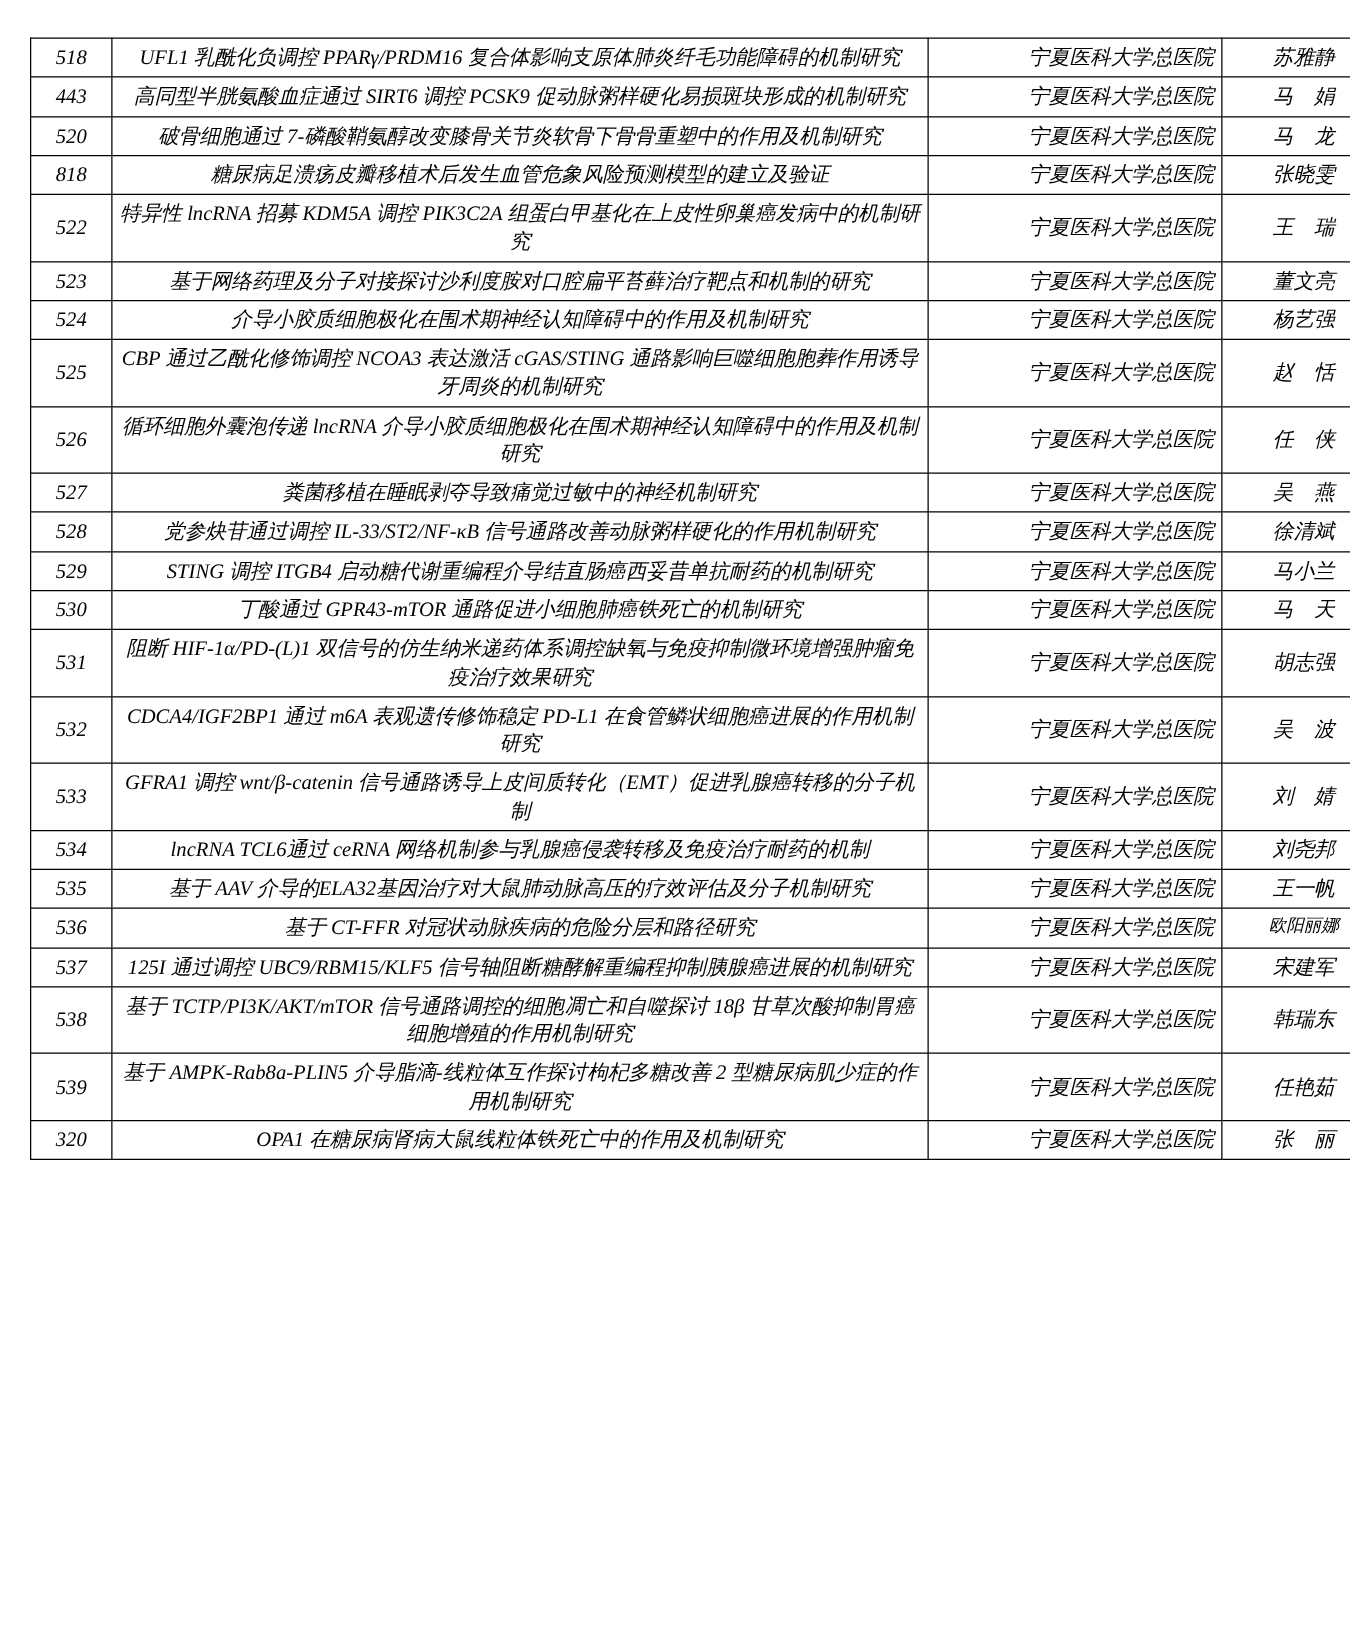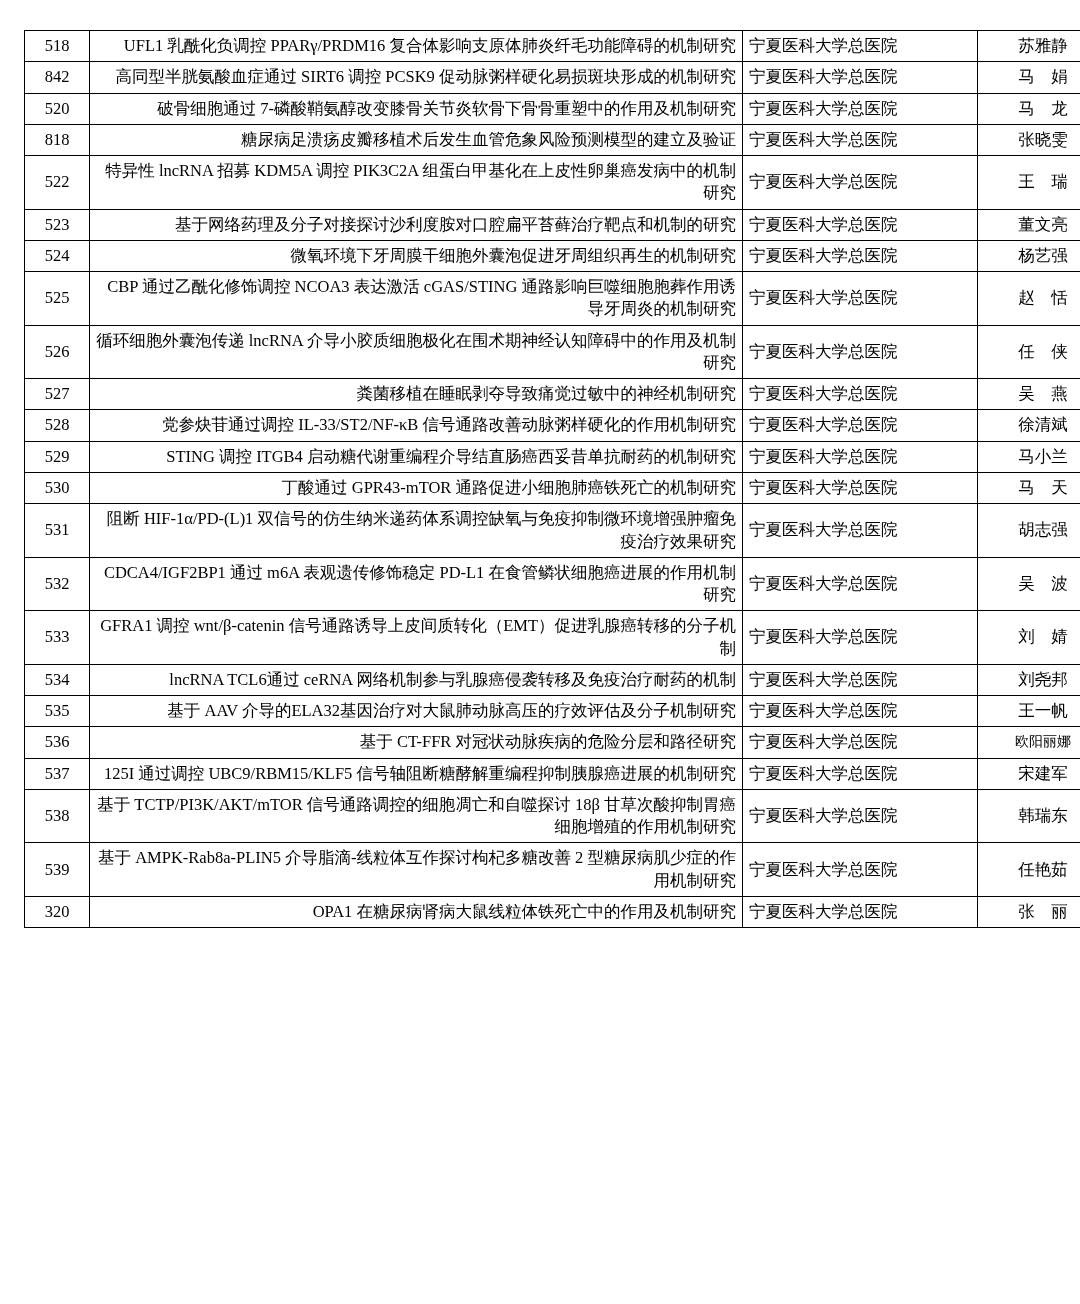--- a/index.html
+++ b/index.html
@@ -11,47 +11,48 @@
     width: 1080px;
     height: 1304px;
     font-family: "Liberation Serif", "DejaVu Serif", serif;
     color: #000000;
   }
   .page {
     box-sizing: border-box;
     width: 1080px;
     height: 1304px;
     padding: 30px 24px 36px 24px;
+    font-style: italic;
   }
   table.grant-table {
     border-collapse: collapse;
     width: 1032px;
     table-layout: fixed;
   }
   table.grant-table td {
     border: 1px solid #000000;
     padding: 4px 6px;
     vertical-align: middle;
     font-size: 16.5px;
     line-height: 1.35;
   }
   td.col-no {
     width: 52px;
     text-align: center;
     font-size: 16.5px;
   }
   td.col-title {
     width: 640px;
-    text-align: right;
+    text-align: center;
     padding-left: 10px;
     padding-right: 8px;
   }
   td.col-org {
     width: 222px;
-    text-align: left;
+    text-align: right;
     font-size: 16.5px;
   }
   td.col-person {
     width: 118px;
     text-align: center;
     font-size: 16.5px;
   }
   td.col-person.narrow-name {
     font-size: 14px;
   }
@@ -62,21 +63,21 @@
 <div class="page">
   <table class="grant-table">
     <tbody>
       <tr>
         <td class="col-no">518</td>
         <td class="col-title">UFL1 乳酰化负调控 PPARγ/PRDM16 复合体影响支原体肺炎纤毛功能障碍的机制研究</td>
         <td class="col-org">宁夏医科大学总医院</td>
         <td class="col-person">苏雅静</td>
       </tr>
       <tr>
-        <td class="col-no">842</td>
+        <td class="col-no">443</td>
         <td class="col-title">高同型半胱氨酸血症通过 SIRT6 调控 PCSK9 促动脉粥样硬化易损斑块形成的机制研究</td>
         <td class="col-org">宁夏医科大学总医院</td>
         <td class="col-person">马　娟</td>
       </tr>
       <tr>
         <td class="col-no">520</td>
         <td class="col-title">破骨细胞通过 7-磷酸鞘氨醇改变膝骨关节炎软骨下骨骨重塑中的作用及机制研究</td>
         <td class="col-org">宁夏医科大学总医院</td>
         <td class="col-person">马　龙</td>
       </tr>
@@ -93,21 +94,21 @@
         <td class="col-person">王　瑞</td>
       </tr>
       <tr>
         <td class="col-no">523</td>
         <td class="col-title">基于网络药理及分子对接探讨沙利度胺对口腔扁平苔藓治疗靶点和机制的研究</td>
         <td class="col-org">宁夏医科大学总医院</td>
         <td class="col-person">董文亮</td>
       </tr>
       <tr>
         <td class="col-no">524</td>
-        <td class="col-title">微氧环境下牙周膜干细胞外囊泡促进牙周组织再生的机制研究</td>
+        <td class="col-title">介导小胶质细胞极化在围术期神经认知障碍中的作用及机制研究</td>
         <td class="col-org">宁夏医科大学总医院</td>
         <td class="col-person">杨艺强</td>
       </tr>
       <tr>
         <td class="col-no">525</td>
         <td class="col-title">CBP 通过乙酰化修饰调控 NCOA3 表达激活 cGAS/STING 通路影响巨噬细胞胞葬作用诱导牙周炎的机制研究</td>
         <td class="col-org">宁夏医科大学总医院</td>
         <td class="col-person">赵　恬</td>
       </tr>
       <tr>

